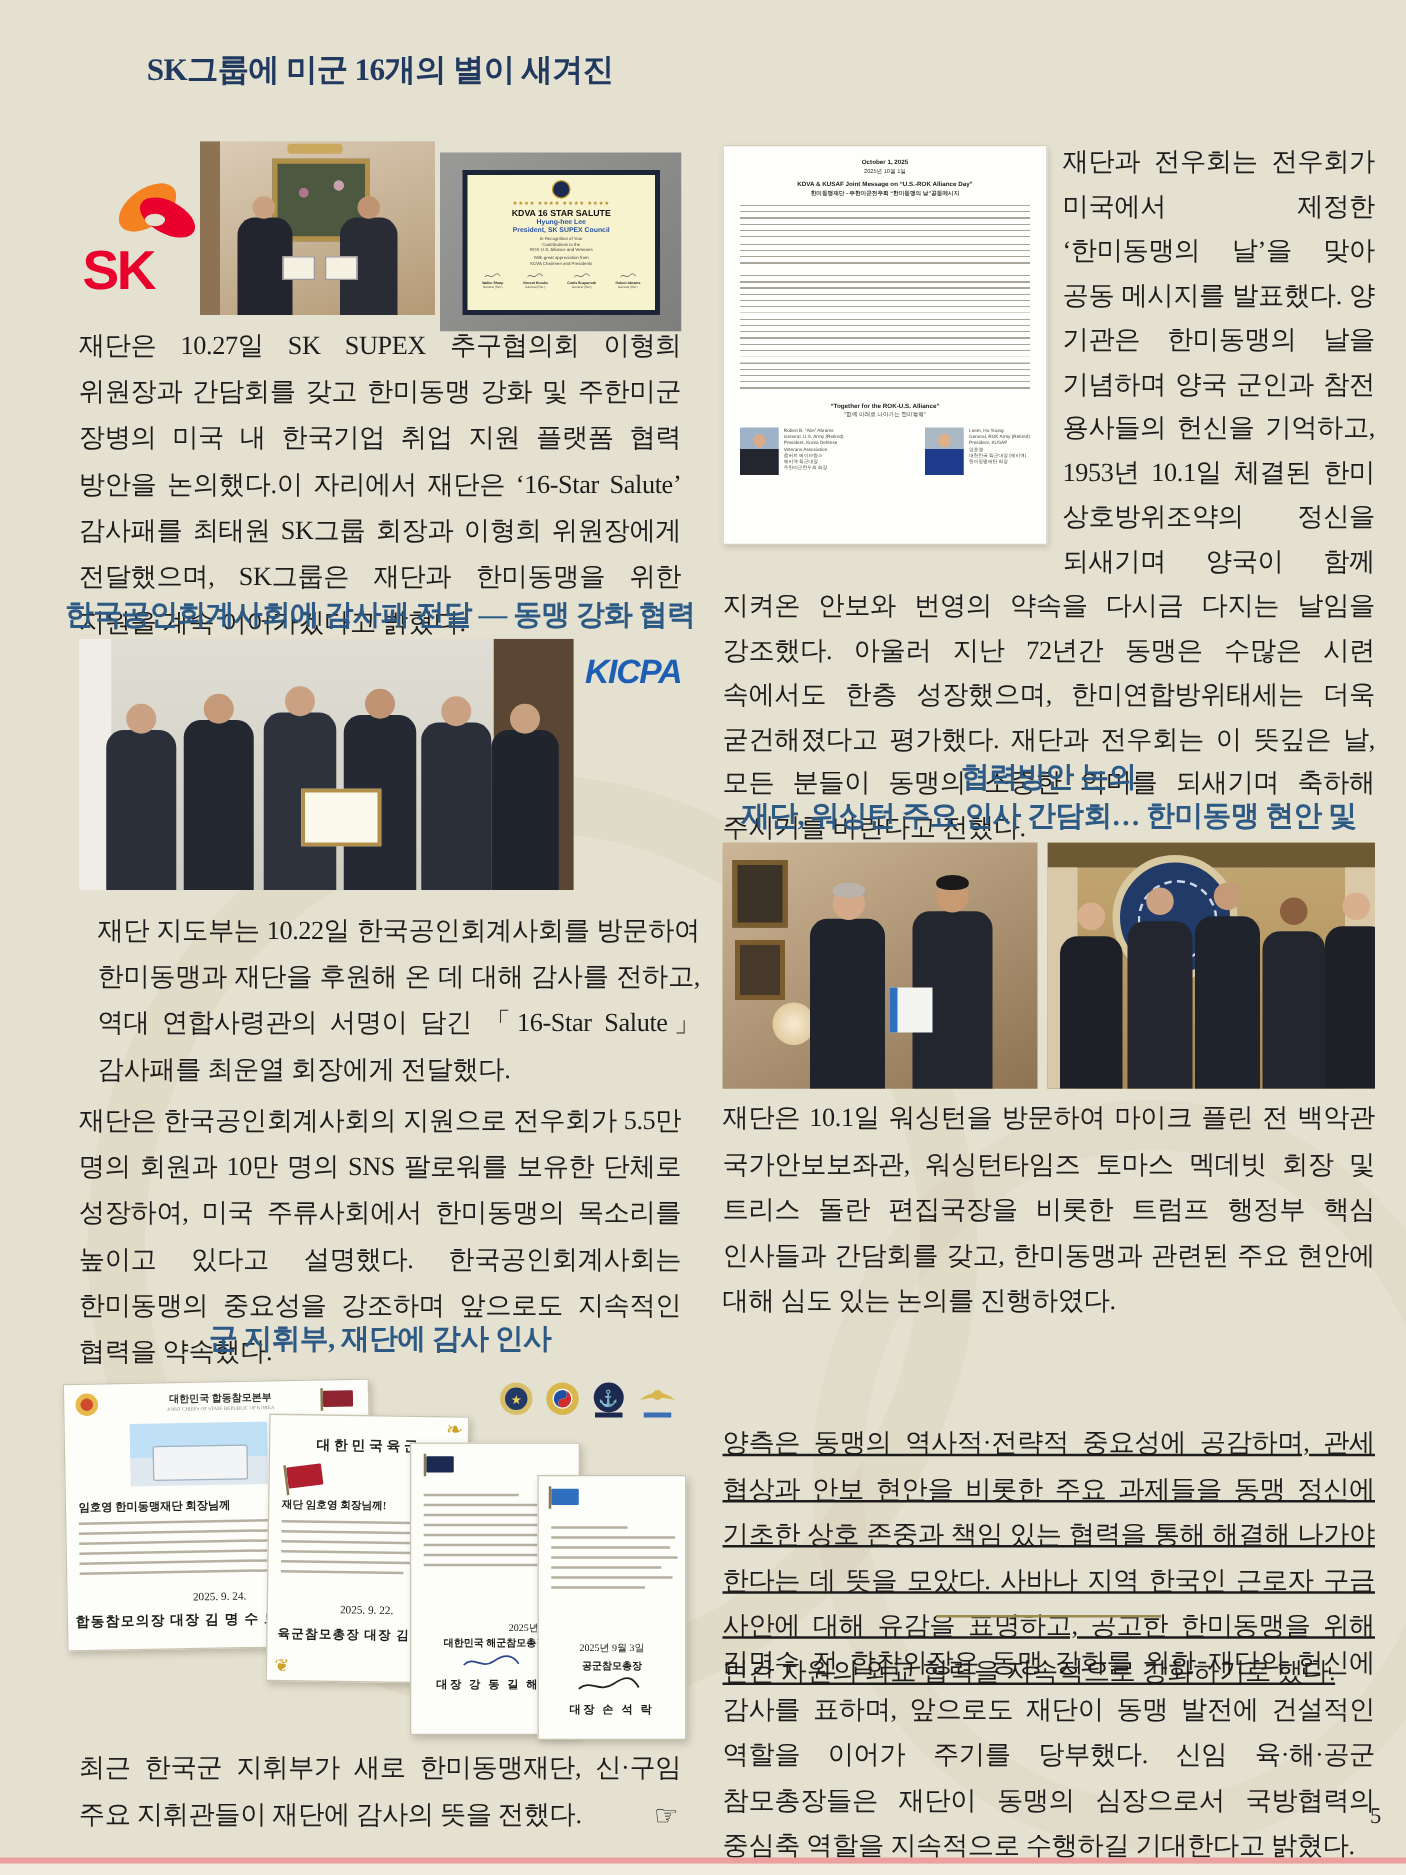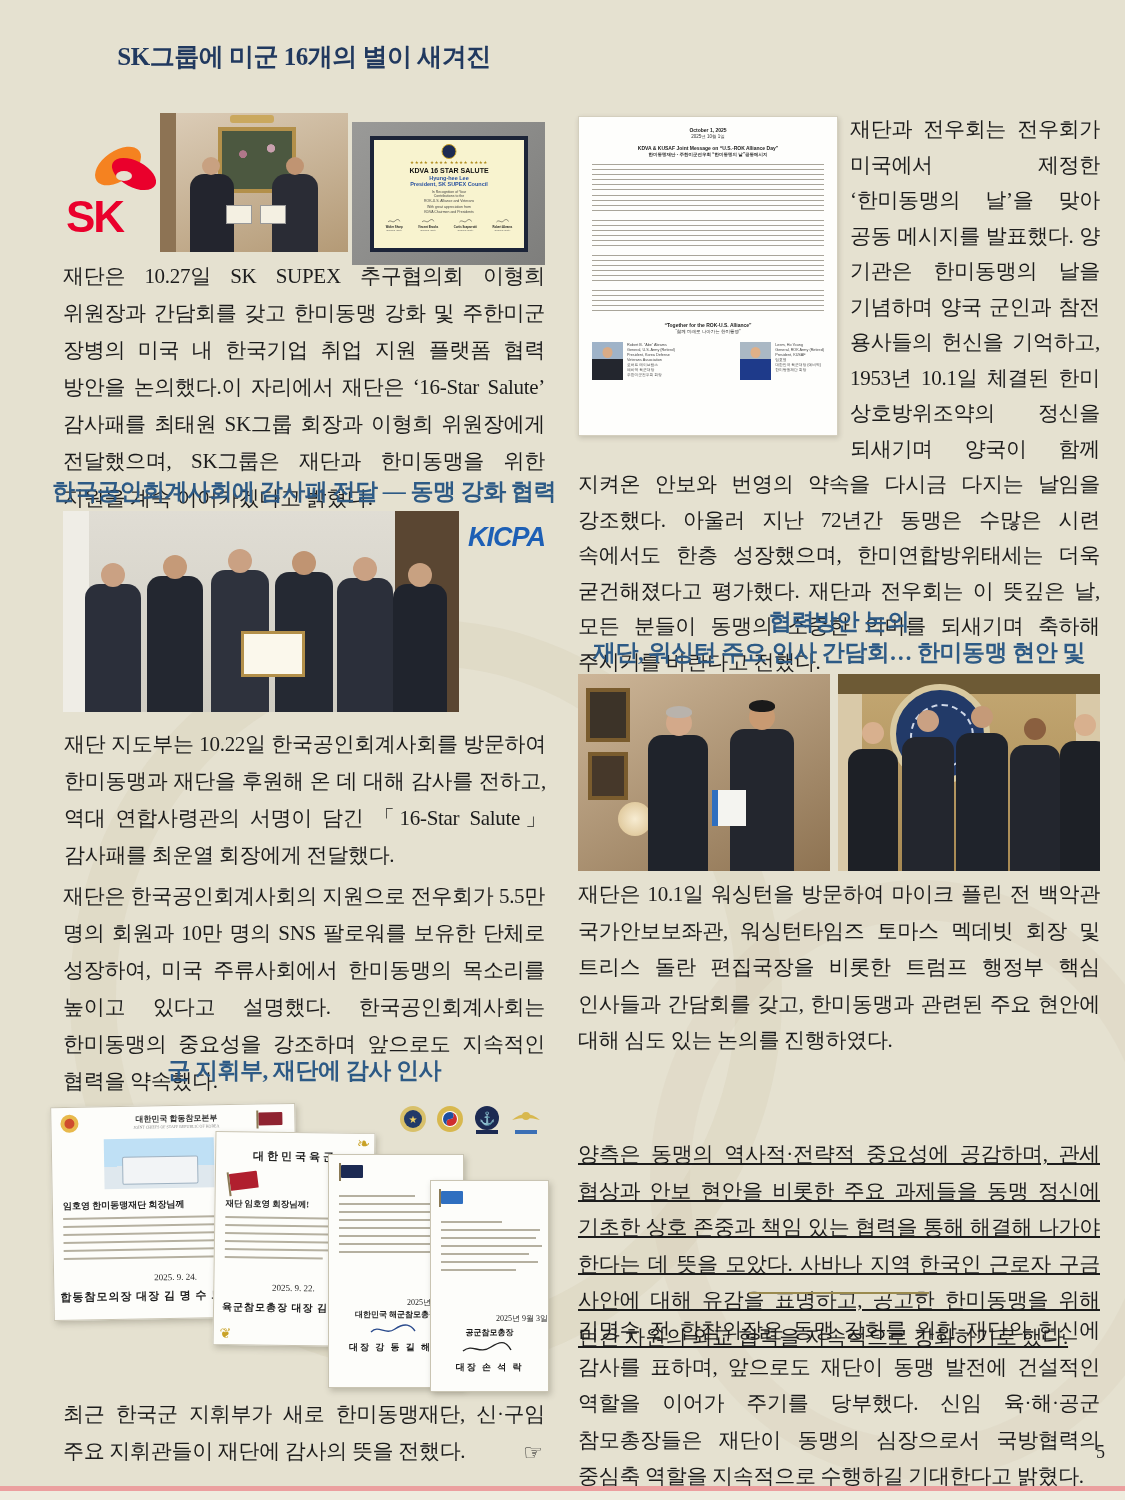--- a/index.html
+++ b/index.html
@@ -108,21 +108,21 @@
   <div class="person" style="left:212px;width:58px;height:140px;background:#252933;"></div>
   <div class="head" style="left:229px;top:40px;width:24px;height:24px;background:#c09472;"></div>
   <div class="person" style="left:274px;width:56px;height:134px;background:#2b2f3a;"></div>
   <div class="head" style="left:290px;top:46px;width:24px;height:24px;background:#caa183;"></div>
   <div class="person" style="left:330px;width:54px;height:128px;background:#20242d;"></div>
   <div class="head" style="left:345px;top:52px;width:24px;height:24px;background:#c8a181;"></div>
   <div class="abs" style="left:178px;top:120px;width:58px;height:40px;background:#fbf8ec;border:3px solid #b3904a;"></div>
 </div>
 <div class="abs" style="left:468px;top:522px;font-family:'Liberation Sans',sans-serif;font-weight:bold;font-style:italic;font-size:27px;color:#1d5fb5;letter-spacing:-1px;">KICPA</div>
 
-<p class="abs body-txt" style="left:64px;top:726px;width:482px;margin:0;">재단 지도부는 10.22일 한국공인회계사회를 방문하여 한미동맹과 재단을 후원해 온 데 대해 감사를 전하고, 역대 연합사령관의 서명이 담긴 「16-Star Salute」 감사패를 최운열 회장에게 전달했다.</p>
+<p class="abs body-txt" style="left:78px;top:726px;width:482px;margin:0;">재단 지도부는 10.22일 한국공인회계사회를 방문하여 한미동맹과 재단을 후원해 온 데 대해 감사를 전하고, 역대 연합사령관의 서명이 담긴 「16-Star Salute」 감사패를 최운열 회장에게 전달했다.</p>
 <p class="abs body-txt" style="left:63px;top:878px;width:482px;margin:0;">재단은 한국공인회계사회의 지원으로 전우회가 5.5만 명의 회원과 10만 명의 SNS 팔로워를 보유한 단체로 성장하여, 미국 주류사회에서 한미동맹의 목소리를 높이고 있다고 설명했다. 한국공인회계사회는 한미동맹의 중요성을 강조하며 앞으로도 지속적인 협력을 약속했다.</p>
 
 <div class="abs h-sec" style="left:63px;top:1055px;width:482px;">군 지휘부, 재단에 감사 인사</div>
 
 <div class="abs" style="left:52px;top:1092px;width:495px;height:300px;">
 
   <div class="abs" style="left:346px;top:12px;display:flex;gap:7px;">
     <svg width="30" height="32">
         <circle cx="15" cy="15" r="13" fill="#d8c06a"></circle>
         <circle cx="15" cy="15" r="9" fill="#223a68"></circle>
@@ -214,21 +214,21 @@
     <div class="flag" style="left:10px;top:10px;width:22px;height:13px;background:#2f6fc0;border-radius:1px;"></div>
     <div class="bars abs" style="left:2px;top:34px;width:110px;">
       <i style="width:55%"></i>
         <i style="width:90%"></i>
         <i style="width:86%"></i>
         <i style="width:92%"></i>
         <i style="width:80%"></i>
         <i style="width:88%"></i>
         <i style="width:68%"></i>
     </div>
-    <div class="abs" style="left:0;top:132px;width:100%;text-align:right;font-size:8px;">2025년 9월 3일</div>
+    <div class="abs" style="left:0;top:132px;width:100%;text-align:center;font-size:8px;">2025년 9월 3일</div>
     <div class="abs" style="left:0;top:146px;width:100%;text-align:center;font-size:8px;font-weight:bold;">공군참모총장</div>
     <svg class="abs" style="left:30px;top:160px;" width="52" height="16">
         <path d="M2 10 C12 2,18 14,30 6 S46 2,50 9" stroke="#222" fill="none" stroke-width="1.4"></path>
       </svg>
     <div class="abs" style="left:0;top:180px;width:100%;text-align:center;font-size:9px;font-weight:bold;letter-spacing:2px;">대장 손 석 락</div>
   </div>
 </div>
 
 <div class="abs" style="left:63px;top:1396px;width:482px;">
   <p class="body-txt" style="margin:0;">최근 한국군 지휘부가 새로 한미동맹재단, 신·구임 주요 지휘관들이 재단에 감사의 뜻을 전했다.</p>

